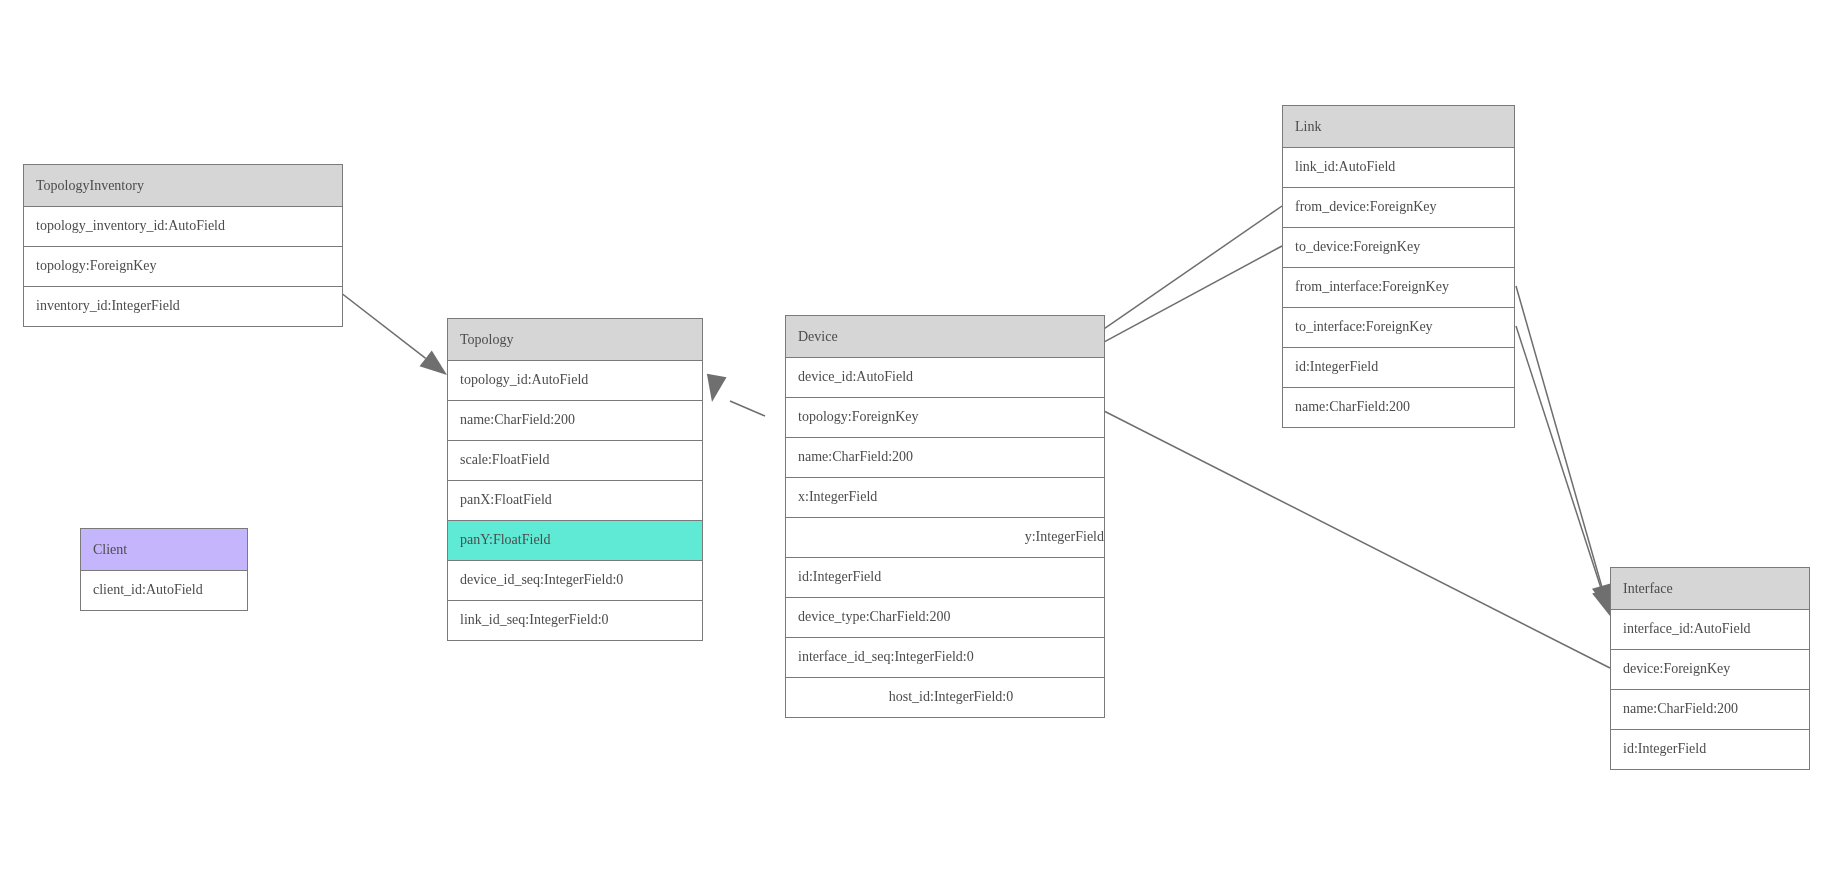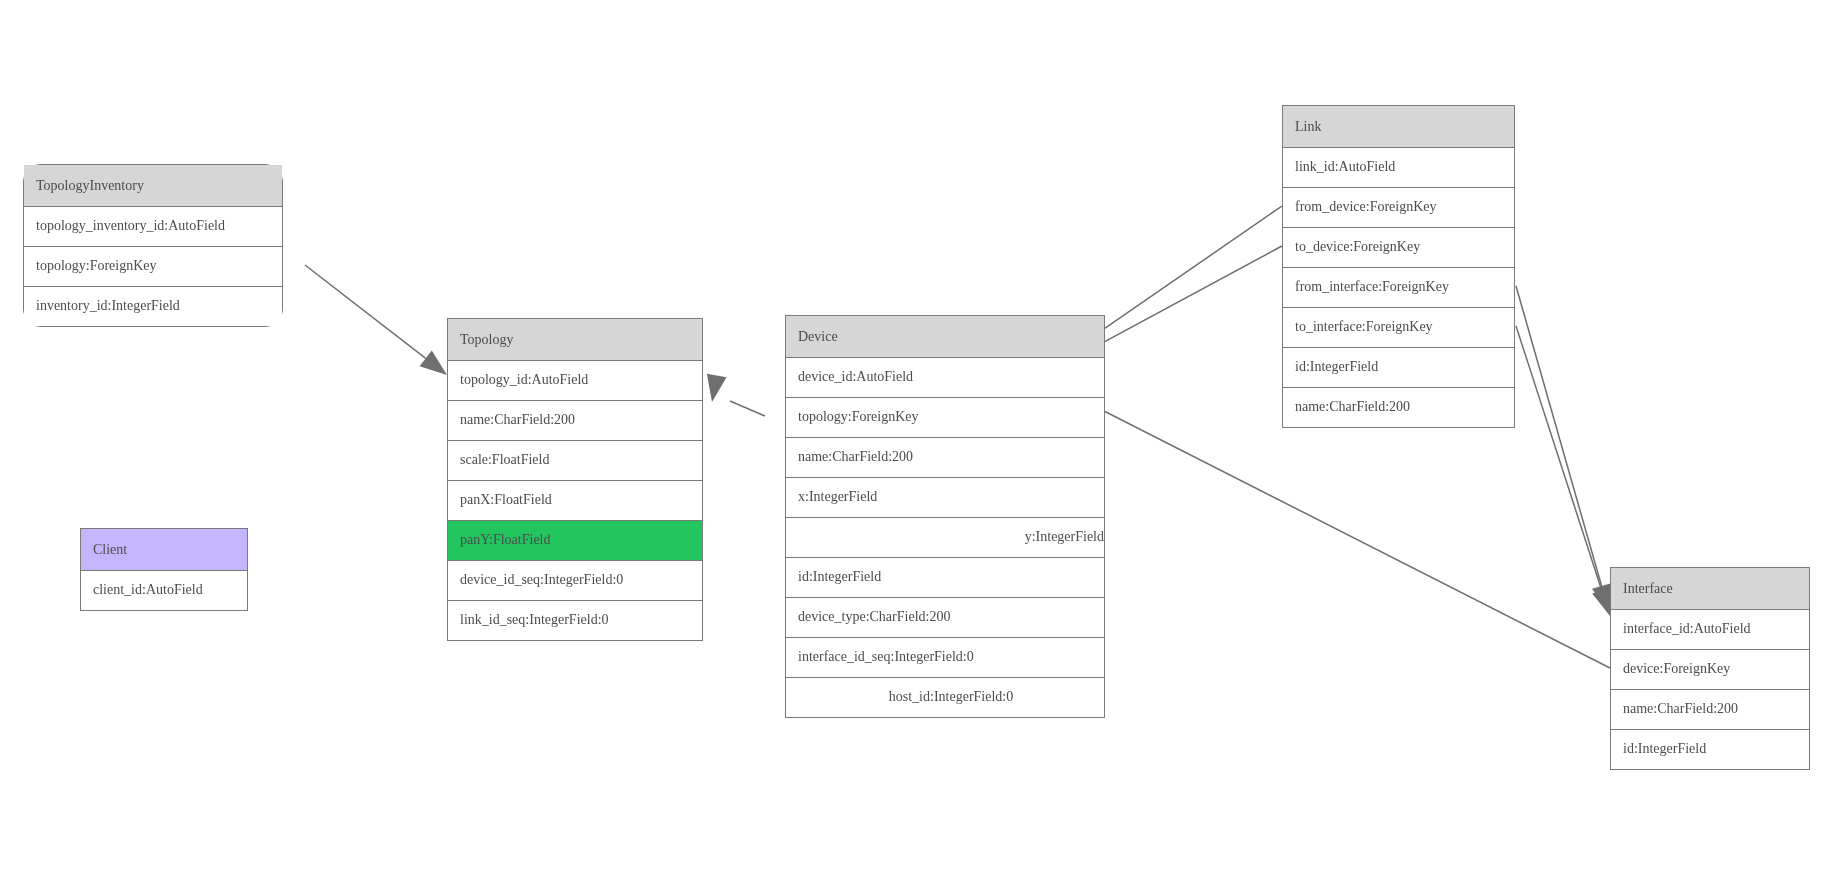--- a/index.html
+++ b/index.html
@@ -64,33 +64,33 @@
       <line x1="1282" y1="246" x2="1066.7599391038211" y2="362.1755977222053" stroke="#6e6e6e" stroke-width="1.5"></line>
       <polygon points="1043,375 1062.0101604824156,353.37562027634556 1071.5097177252267,370.975575168065" fill="#6f6f6f"></polygon>
       <line x1="1610" y1="668" x2="1067.0726294384997" y2="392.2273673338411" stroke="#6e6e6e" stroke-width="1.5"></line>
       <polygon points="1043,380 1071.601284006589,383.3115786529153 1062.5439748704105,401.1431560147669" fill="#6f6f6f"></polygon>
       <line x1="1516" y1="286" x2="1601.5930492579475" y2="586.0358500869986" stroke="#6e6e6e" stroke-width="1.5"></line>
       <polygon points="1609,612 1591.9766974383174,588.7791651766477 1611.2094010775777,583.2925349973495" fill="#6f6f6f"></polygon>
       <line x1="1516" y1="326" x2="1601.6747050332715" y2="590.3155793579655" stroke="#6e6e6e" stroke-width="1.5"></line>
       <polygon points="1610,616 1592.1619566473328,593.3990219382353 1611.1874534192102,587.2321367776957" fill="#6f6f6f"></polygon>
     </svg>
 
-<div class="entity" style="left: 23px; top: 164px; width: 260px; border-color: rgb(122, 122, 122); color: rgb(76, 76, 76); border-radius: 18px;">
+<div class="entity" style="left: 23px; top: 164px; width: 320px; border-color: rgb(122, 122, 122); color: rgb(76, 76, 76);">
       <div class="entity-header" style="background: rgb(214, 214, 214);">TopologyInventory</div>
       <div class="entity-row" style="border-top-color: rgb(122, 122, 122); background: rgb(255, 255, 255);">topology_inventory_id:AutoField</div>
       <div class="entity-row" style="border-top-color: rgb(122, 122, 122); background: rgb(255, 255, 255);">topology:ForeignKey</div>
       <div class="entity-row" style="border-top-color: rgb(122, 122, 122); background: rgb(255, 255, 255);">inventory_id:IntegerField</div>
     </div>
     <div class="entity" style="left: 447px; top: 318px; width: 256px; border-color: rgb(122, 122, 122); color: rgb(76, 76, 76);">
       <div class="entity-header" style="background: rgb(214, 214, 214);">Topology</div>
       <div class="entity-row" style="border-top-color: rgb(122, 122, 122); background: rgb(255, 255, 255);">topology_id:AutoField</div>
       <div class="entity-row" style="border-top-color: rgb(122, 122, 122); background: rgb(255, 255, 255);">name:CharField:200</div>
       <div class="entity-row" style="border-top-color: rgb(122, 122, 122); background: rgb(255, 255, 255);">scale:FloatField</div>
       <div class="entity-row" style="border-top-color: rgb(122, 122, 122); background: rgb(255, 255, 255);">panX:FloatField</div>
-      <div class="entity-row" style="border-top-color: rgb(122, 122, 122); background: #22c55e; font-family: Liberation Serif, serif;">panY:FloatField</div>
+      <div class="entity-row" style="border-top-color: rgb(122, 122, 122); background: #5eead4; font-family: Liberation Serif, serif;">panY:FloatField</div>
       <div class="entity-row" style="border-top-color: rgb(122, 122, 122); background: rgb(255, 255, 255);">device_id_seq:IntegerField:0</div>
       <div class="entity-row" style="border-top-color: rgb(122, 122, 122); background: rgb(255, 255, 255);">link_id_seq:IntegerField:0</div>
     </div>
     <div class="entity" style="left: 80px; top: 528px; width: 168px; border-color: rgb(122, 122, 122); color: rgb(76, 76, 76);">
       <div class="entity-header" style="background: #c4b5fd;">Client</div>
       <div class="entity-row" style="border-top-color: rgb(122, 122, 122); background: rgb(255, 255, 255);">client_id:AutoField</div>
     </div>
     <div class="entity" style="left: 785px; top: 315px; width: 320px; border-color: rgb(122, 122, 122); color: rgb(76, 76, 76);">
       <div class="entity-header" style="background: rgb(214, 214, 214);">Device</div>
       <div class="entity-row" style="border-top-color: rgb(122, 122, 122); background: rgb(255, 255, 255);">device_id:AutoField</div>

